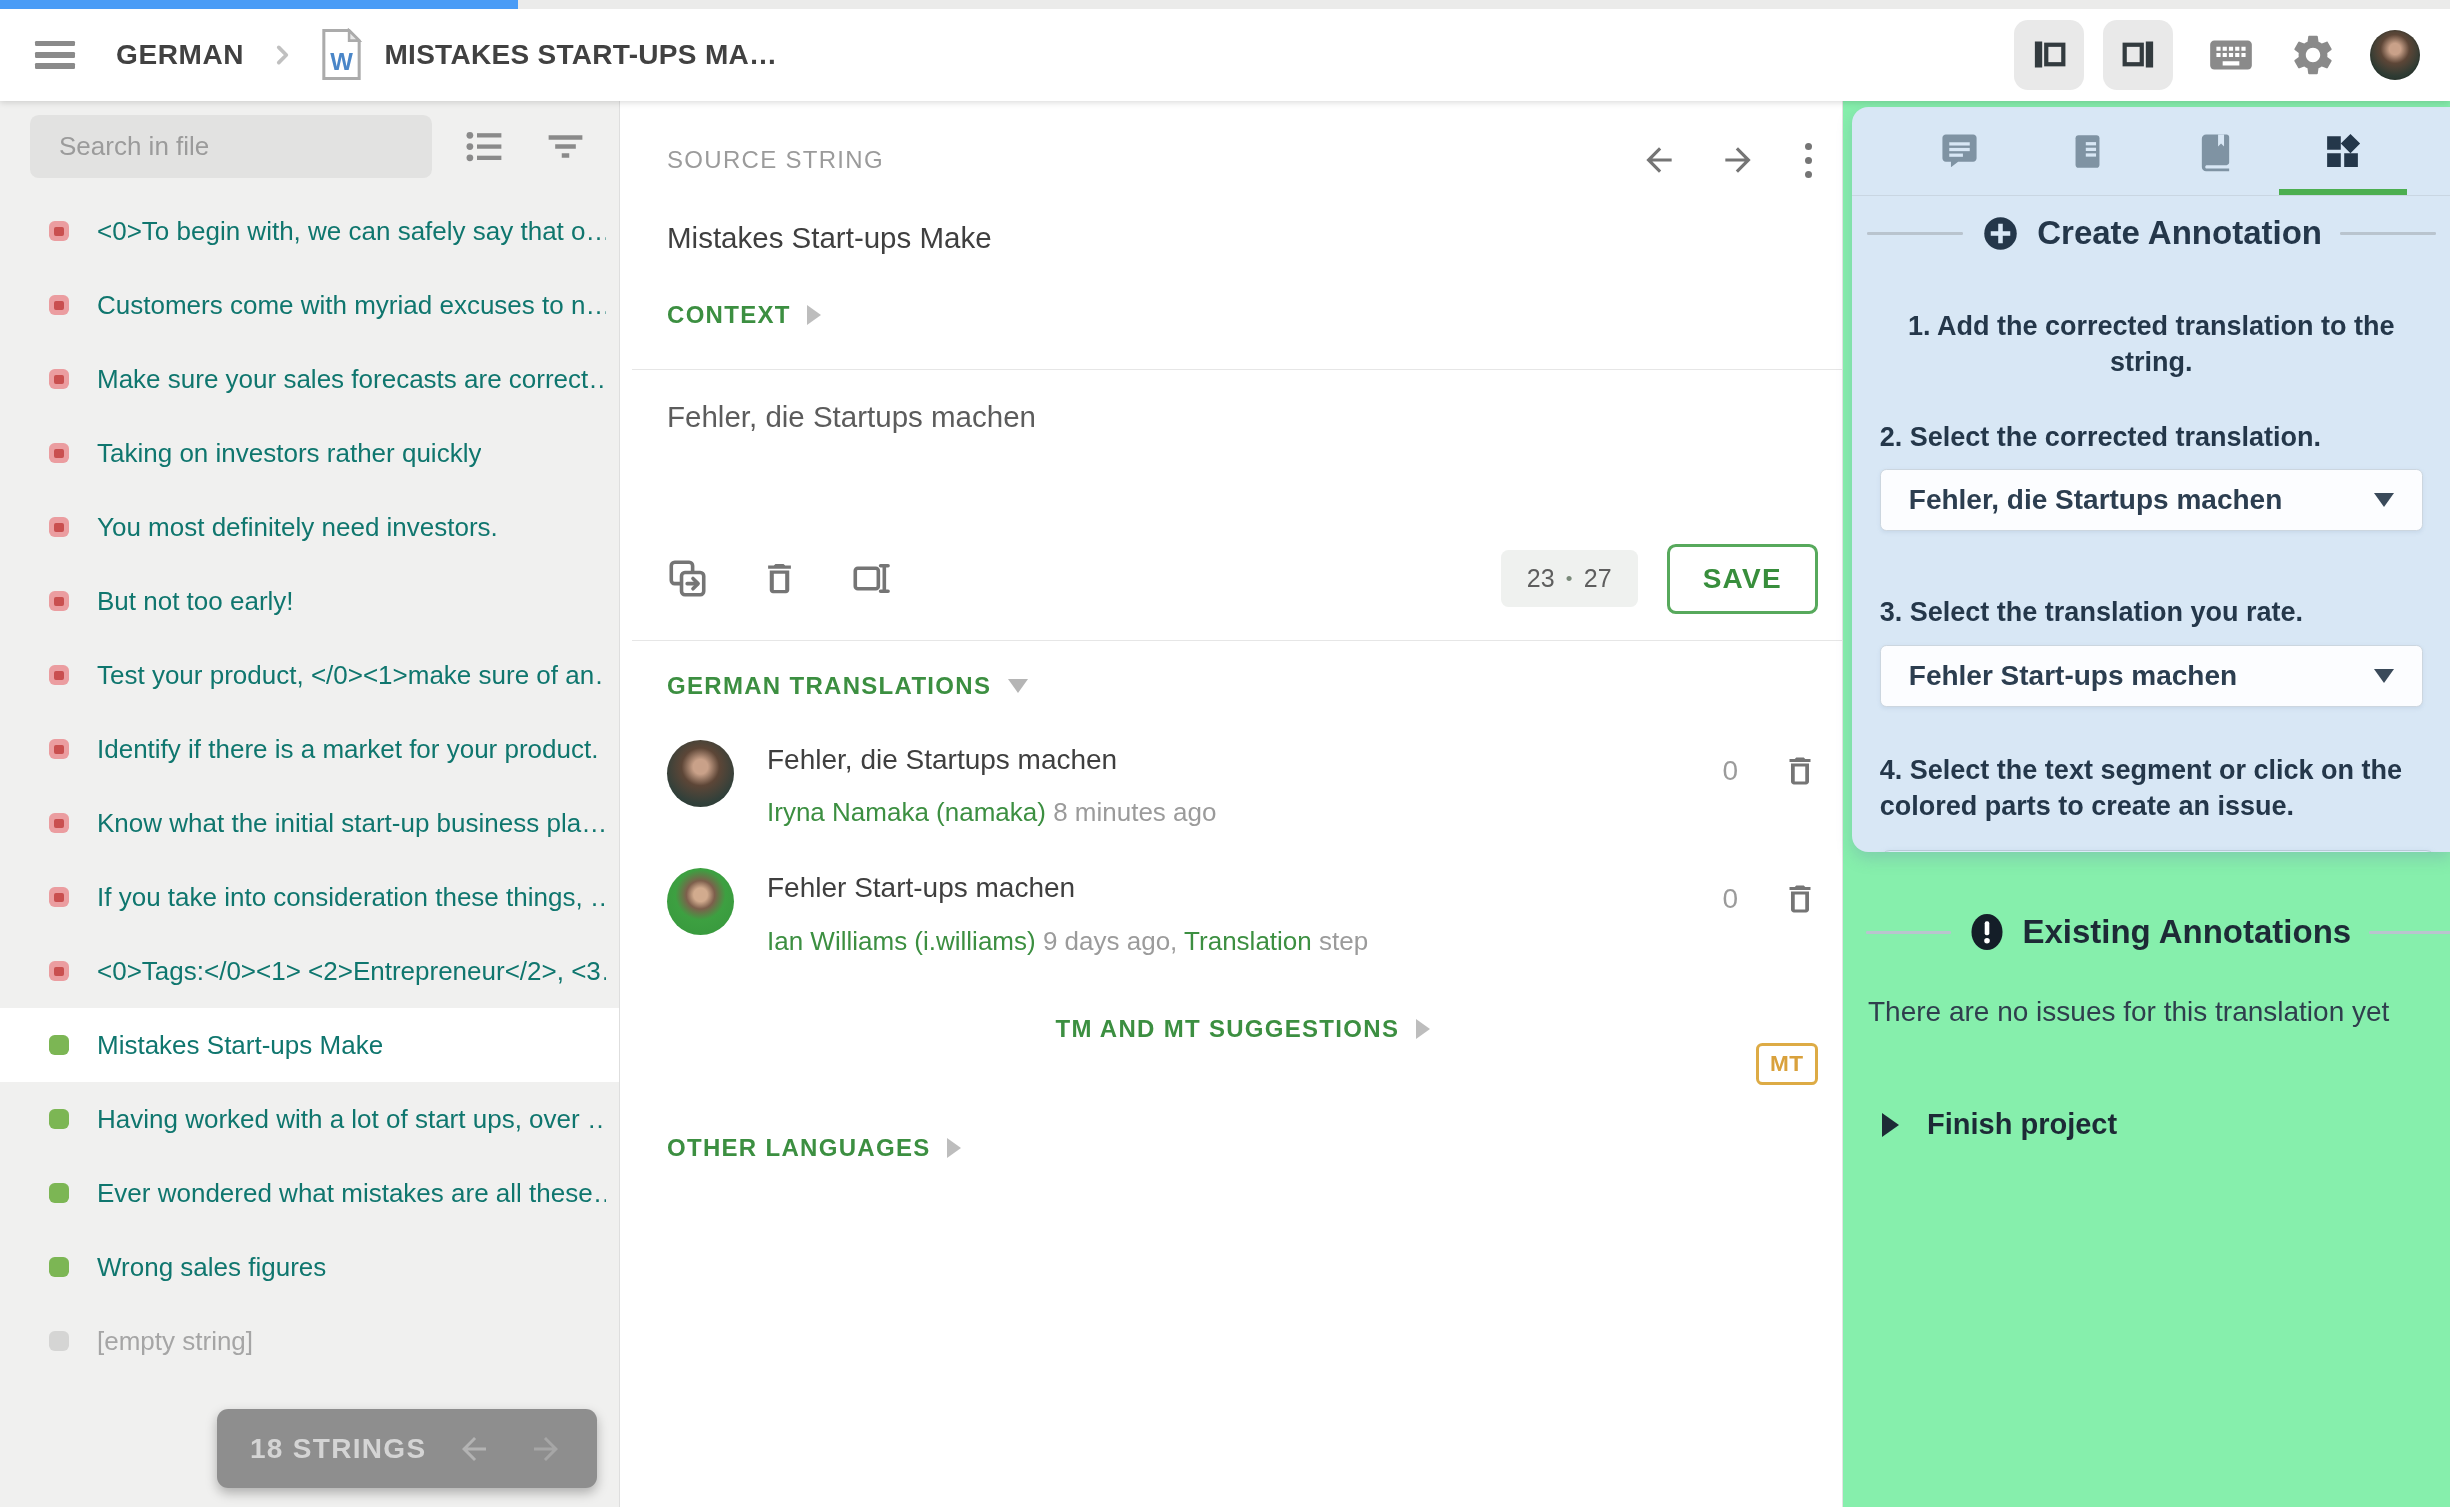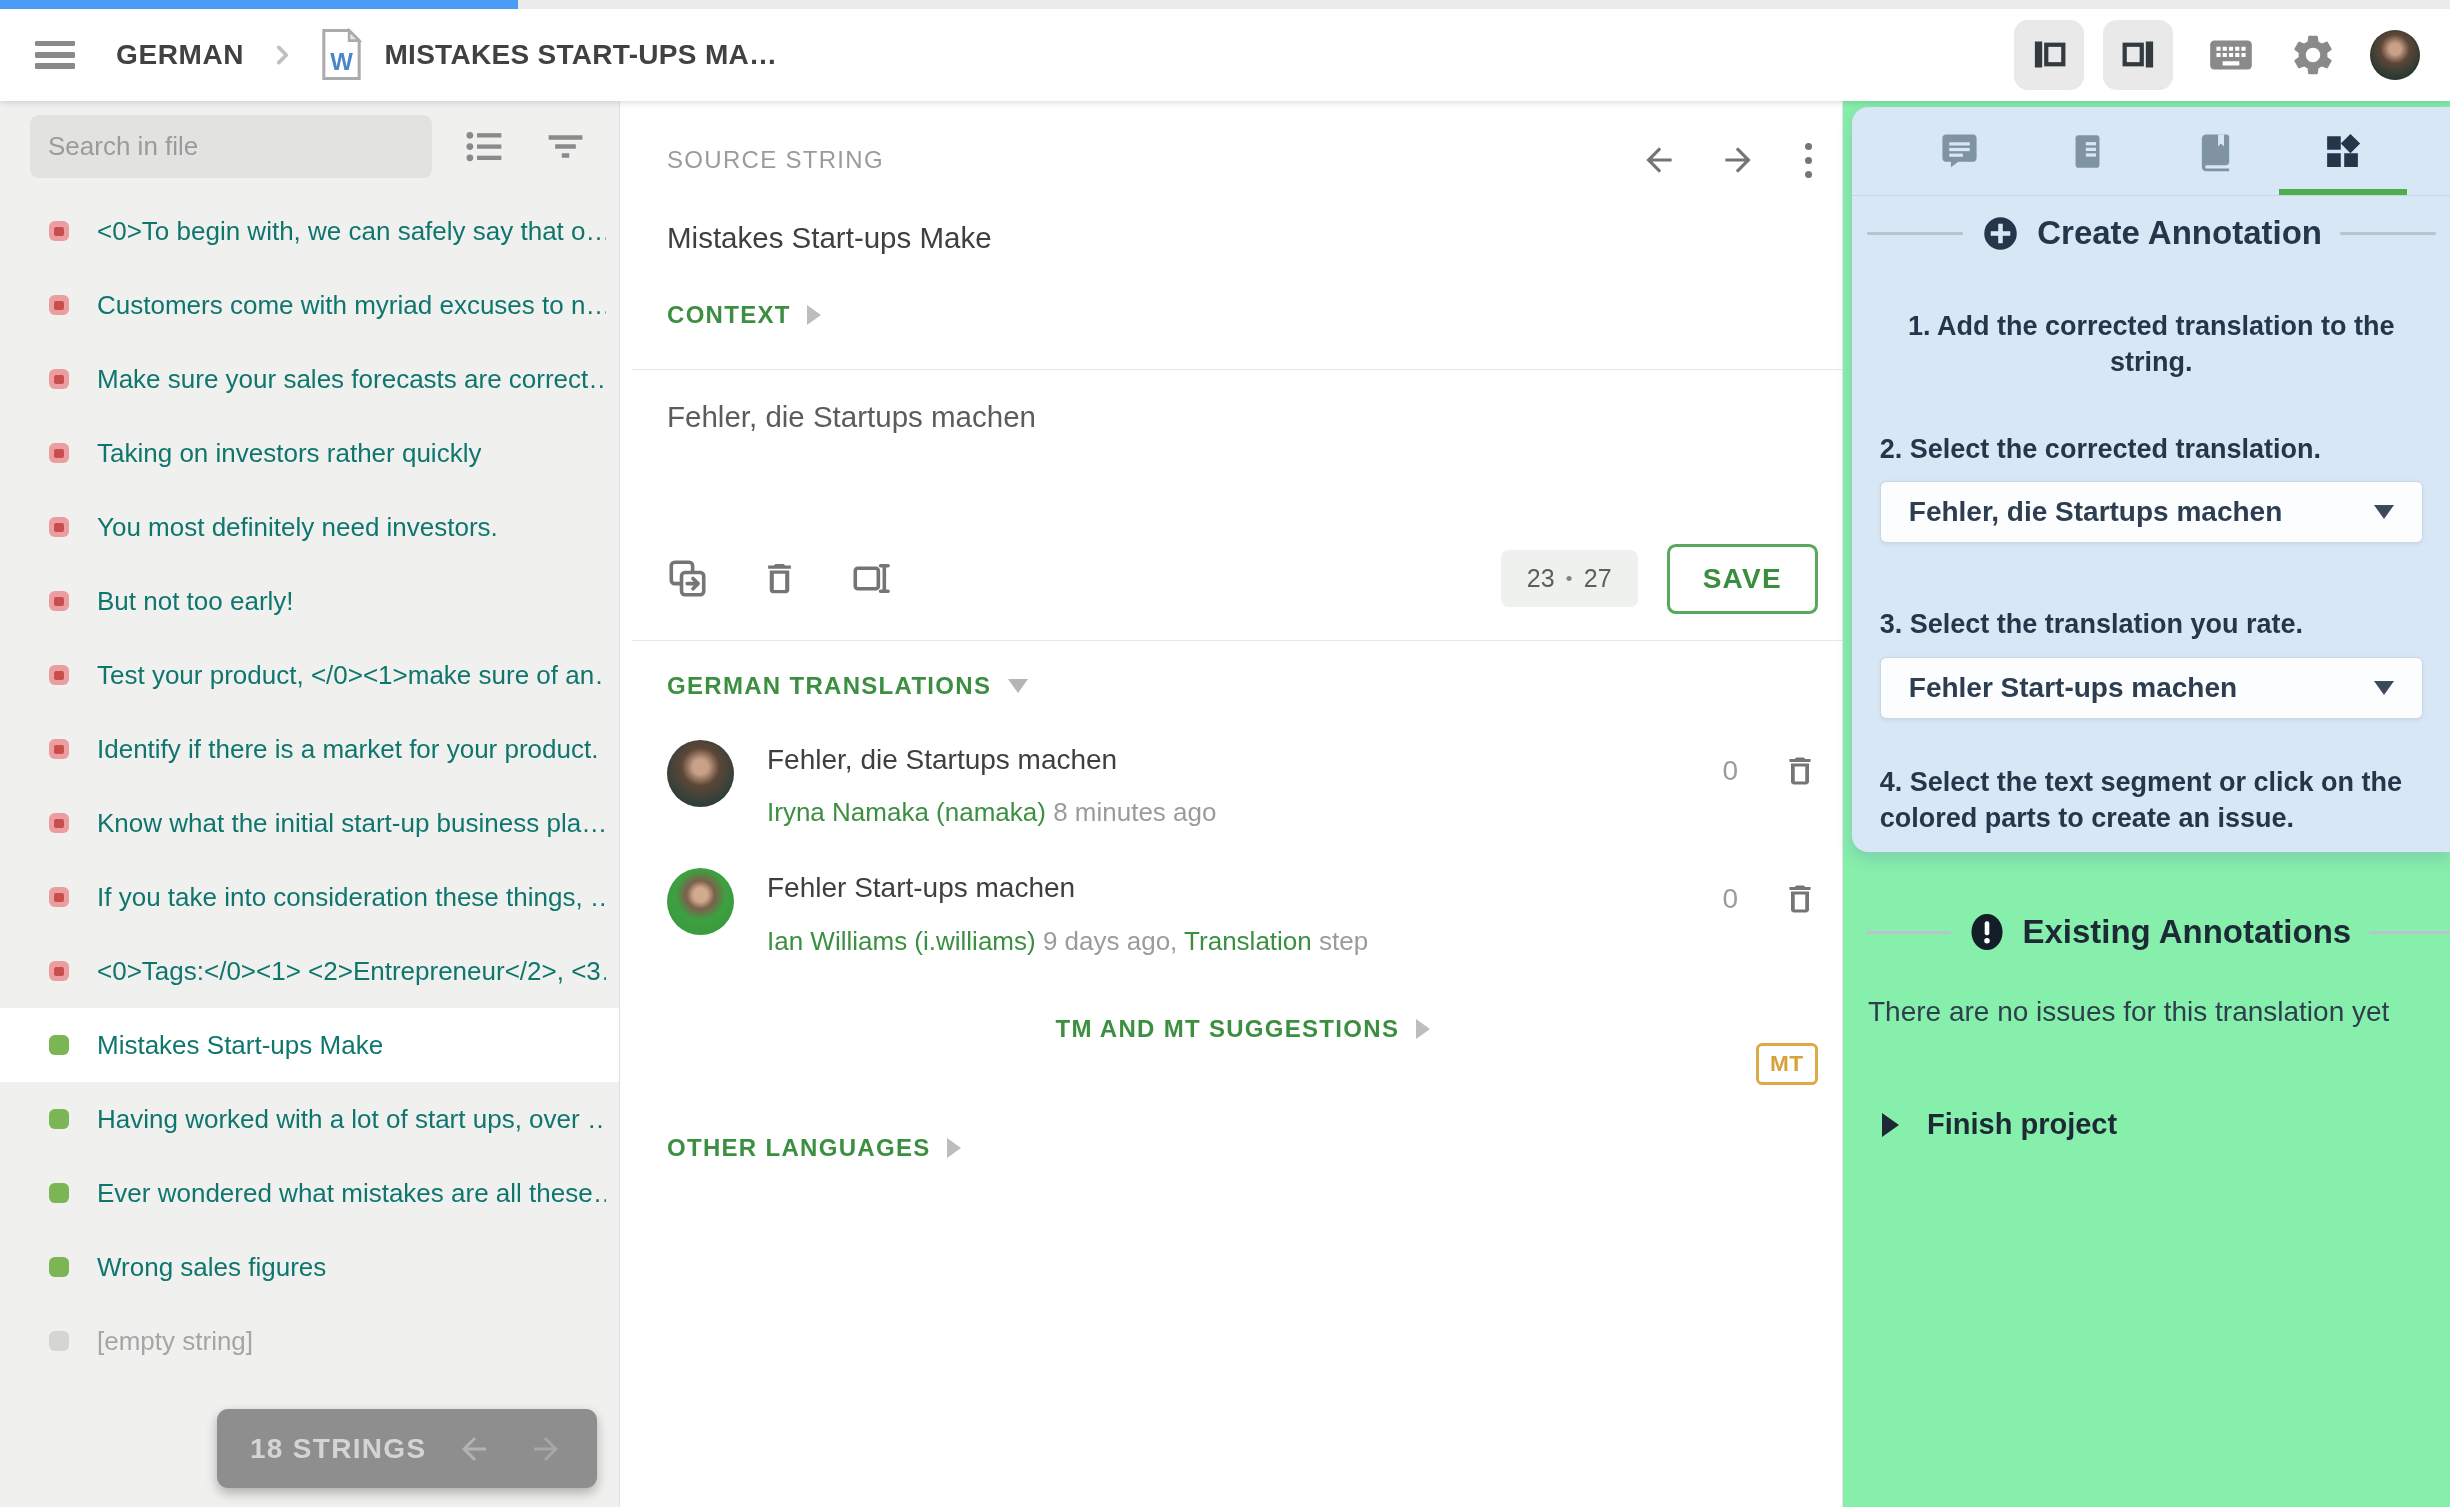--- a/index.html
+++ b/index.html
@@ -26,21 +26,21 @@
   .toggle-btn + .toggle-btn{margin-left:-14px;}
   .avatar{width:50px;height:50px;border-radius:50%;
           background:radial-gradient(circle at 50% 38%, #c9a189 14%, #5d4637 36%, #2e3b33 68%, #223028 100%);
           box-shadow:inset 0 0 0 1.3px rgba(0,0,0,.08);}
 
   
   .sidebar{position:absolute;top:101px;left:0;width:619px;height:1407px;background:#f0f0ef;}
   .sidebar-divider{position:absolute;top:101px;left:619px;width:1.3px;height:1407px;background:#dedede;}
   .search-row{display:flex;align-items:center;padding:14px 0 0 30px;}
   .search-box{width:402px;height:63px;background:#e2e2e1;border-radius:8.8px;border:none;outline:none;
-              font-family:"Liberation Sans",sans-serif;font-size:26px;color:#4d4d4d;padding:0 18px;}
+              font-family:"Liberation Sans",sans-serif;font-size:26px;color:#4d4d4d;padding:0 29px;}
   .search-box::placeholder{color:#9b9b9b;}
   .side-icons{display:flex;align-items:center;gap:36px;margin-left:30px;}
   .string-list{margin-top:16.3px;}
   .string-item{height:74px;display:flex;align-items:center;padding-left:49px;cursor:pointer;}
   .string-item.selected{background:#ffffff;}
   .badge{width:20px;height:20px;border-radius:5.7px;margin-right:28px;flex:0 0 auto;
          display:flex;align-items:center;justify-content:center;}
   .badge-inner{width:9.4px;height:9.4px;border-radius:1.9px;background:transparent;}
   .string-item.red .badge{background:#eb9da0;}
   .string-item.red .badge-inner{background:#c94f4f;}
@@ -107,21 +107,21 @@
   .tabs{height:89px;display:flex;align-items:stretch;justify-content:space-between;
         padding:0 44px;border-bottom:1.3px solid #c9d6e2;}
   .tab{display:flex;align-items:center;justify-content:center;width:144px;cursor:pointer;
        border-bottom:6.3px solid transparent;padding-top:6.3px;}
   .tab.active{border-bottom-color:#4caf50;}
   .panel-header{display:flex;align-items:center;gap:17.6px;margin-top:17.6px;padding:0 15px;}
   .rule{flex:1;height:2.5px;background:#b9c4ce;border-radius:1.3px;}
   .panel-title{font-size:33px;font-weight:700;color:#24374a;white-space:nowrap;}
   .step{font-size:27px;font-weight:700;color:#24374a;padding:0 28px;line-height:1.35;}
   .step1{margin-top:55px;text-align:center;}
-  .step2{margin-top:50px;}
+  .step2{margin-top:38px;}
   .step3{margin-top:63px;}
   .step4{margin-top:45px;}
   .dropdown{margin:14px 28px 0 28px;height:62px;background:#fcfdff;border:1.3px solid #ccd6df;
             border-radius:6.3px;display:flex;align-items:center;padding:0 28px;cursor:pointer;
             box-shadow:0 1.3px 3.8px rgba(120,150,180,.15);}
   .dd-text{font-size:28px;font-weight:600;color:#2c3e50;}
   .dd-caret{margin-left:auto;width:0;height:0;border-left:10.7px solid transparent;
             border-right:10.7px solid transparent;border-top:14px solid #3a4a5a;}
   .diff-box{margin:25px 15px 0 28px;height:83px;border:1.3px solid #b9c9d6;border-radius:10px;
             background:#dcebf9;box-shadow:0 2.5px 6.3px rgba(120,150,180,.20);

